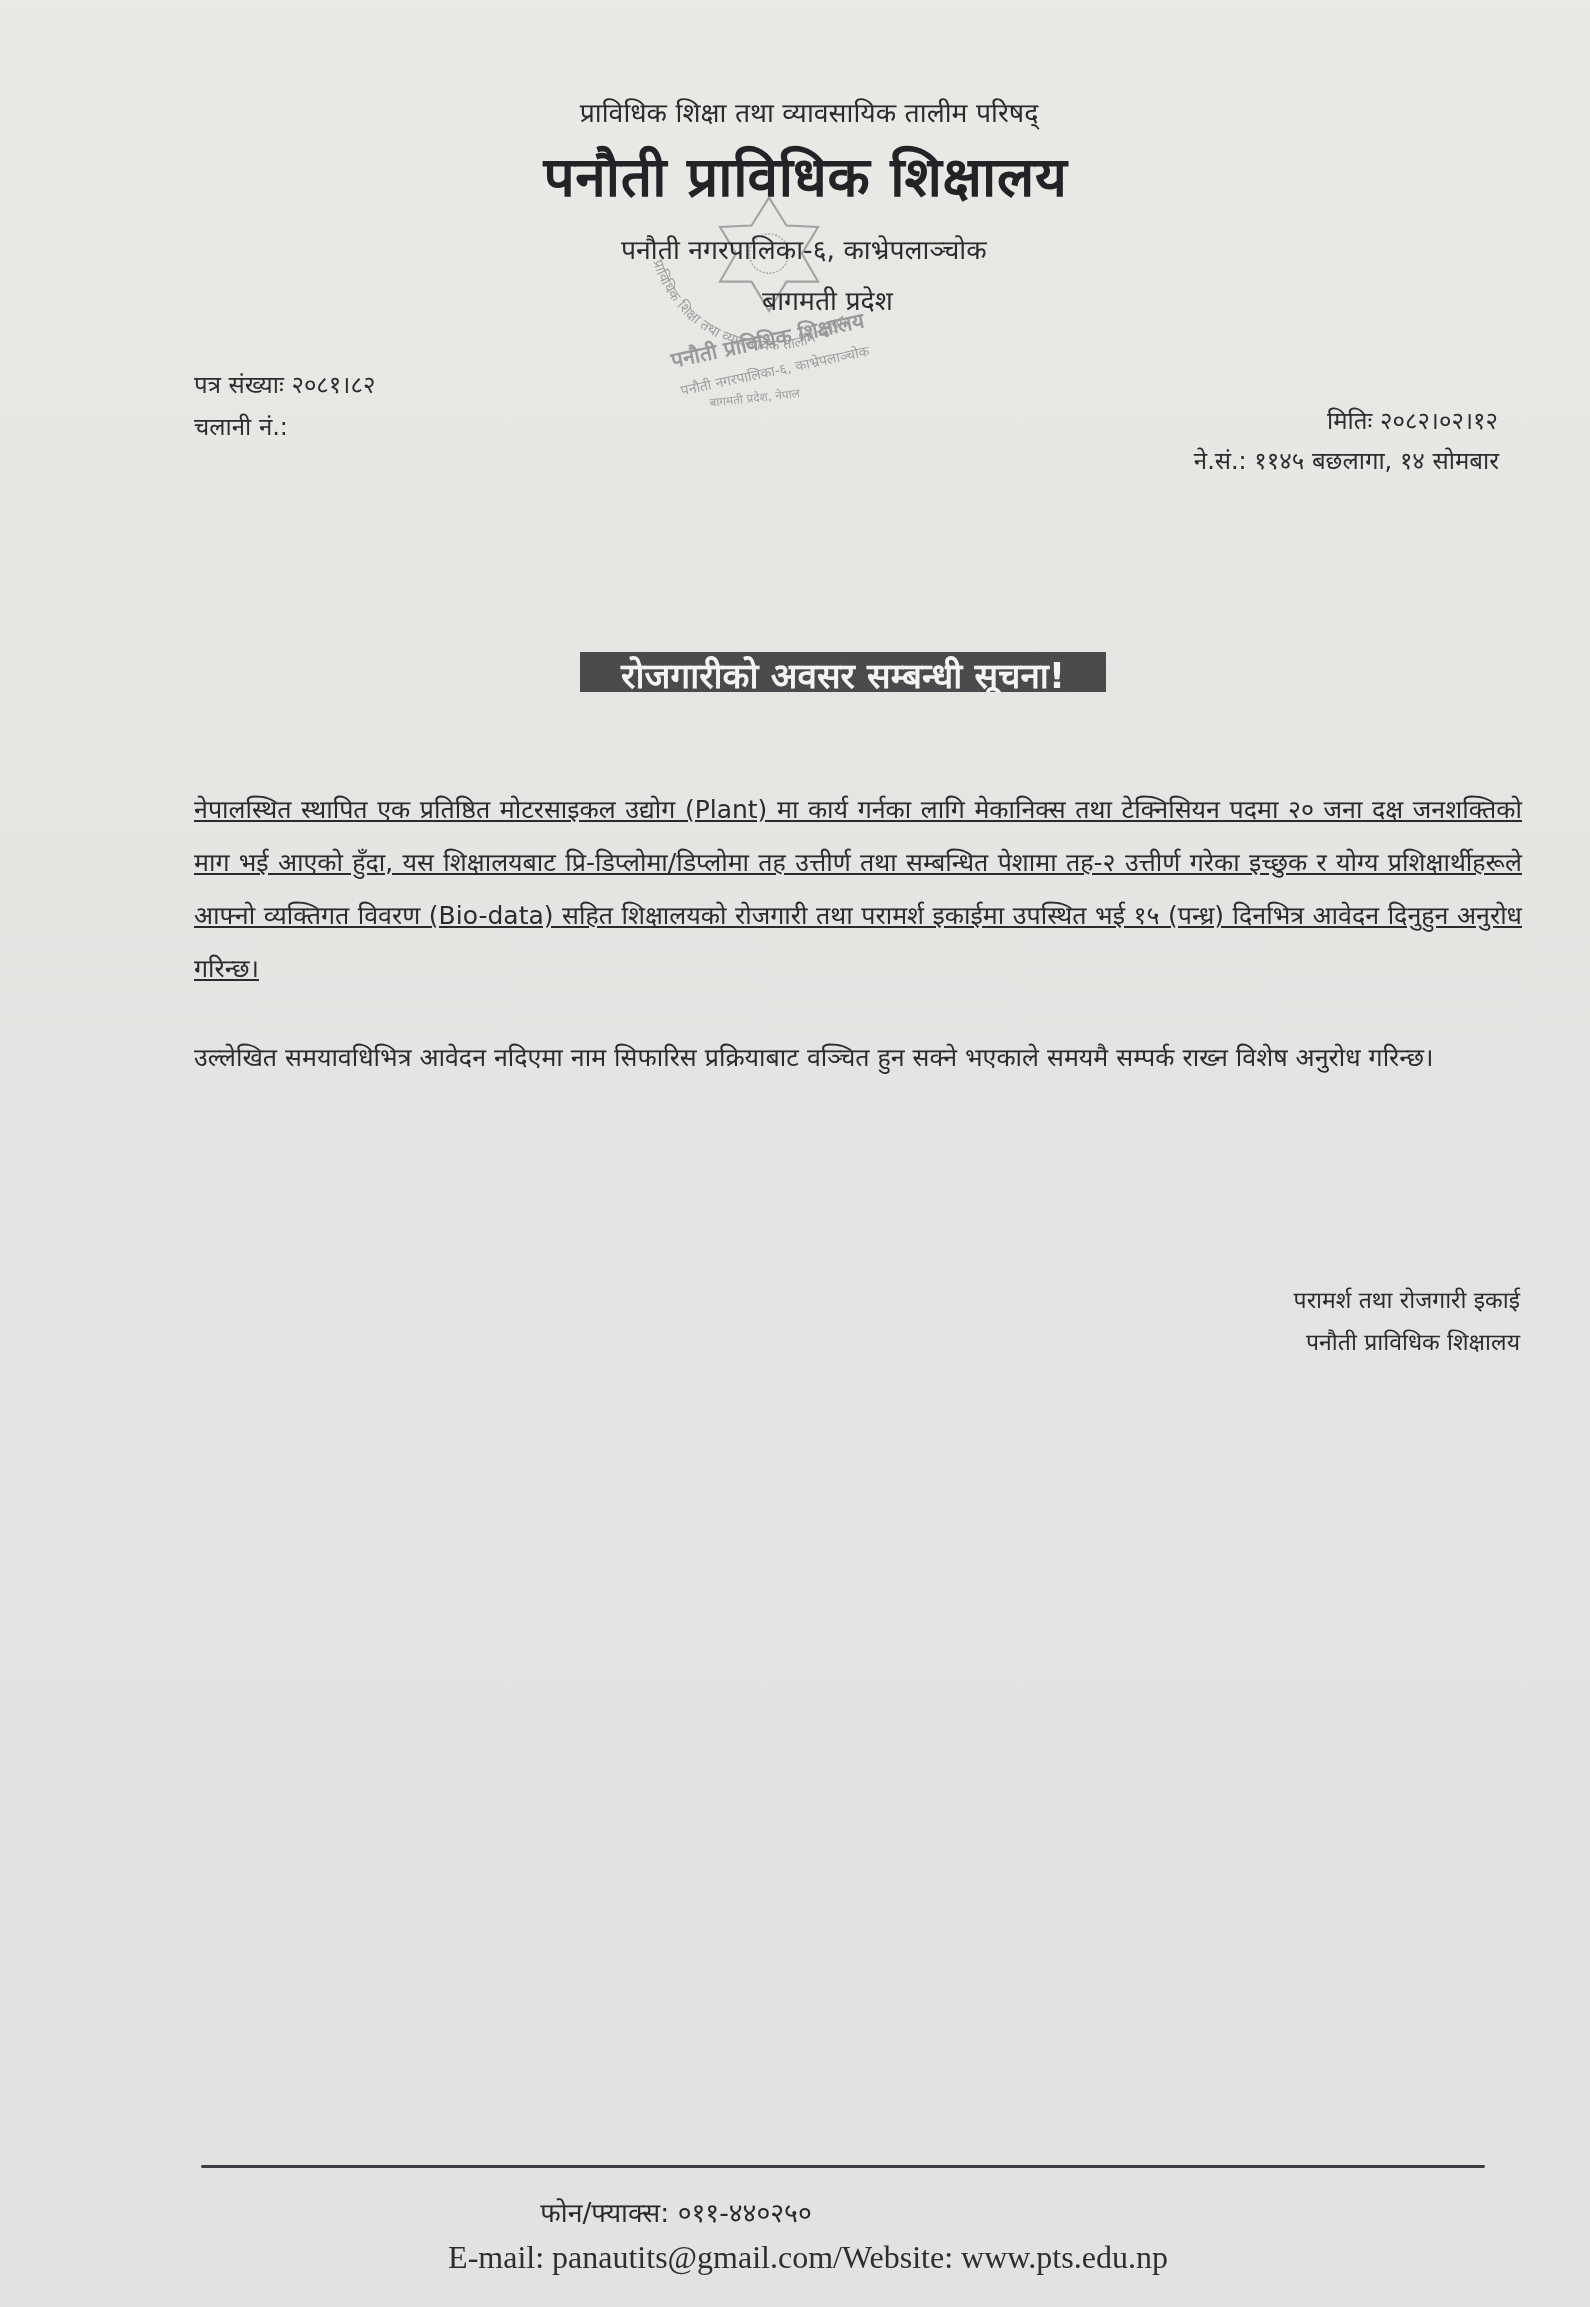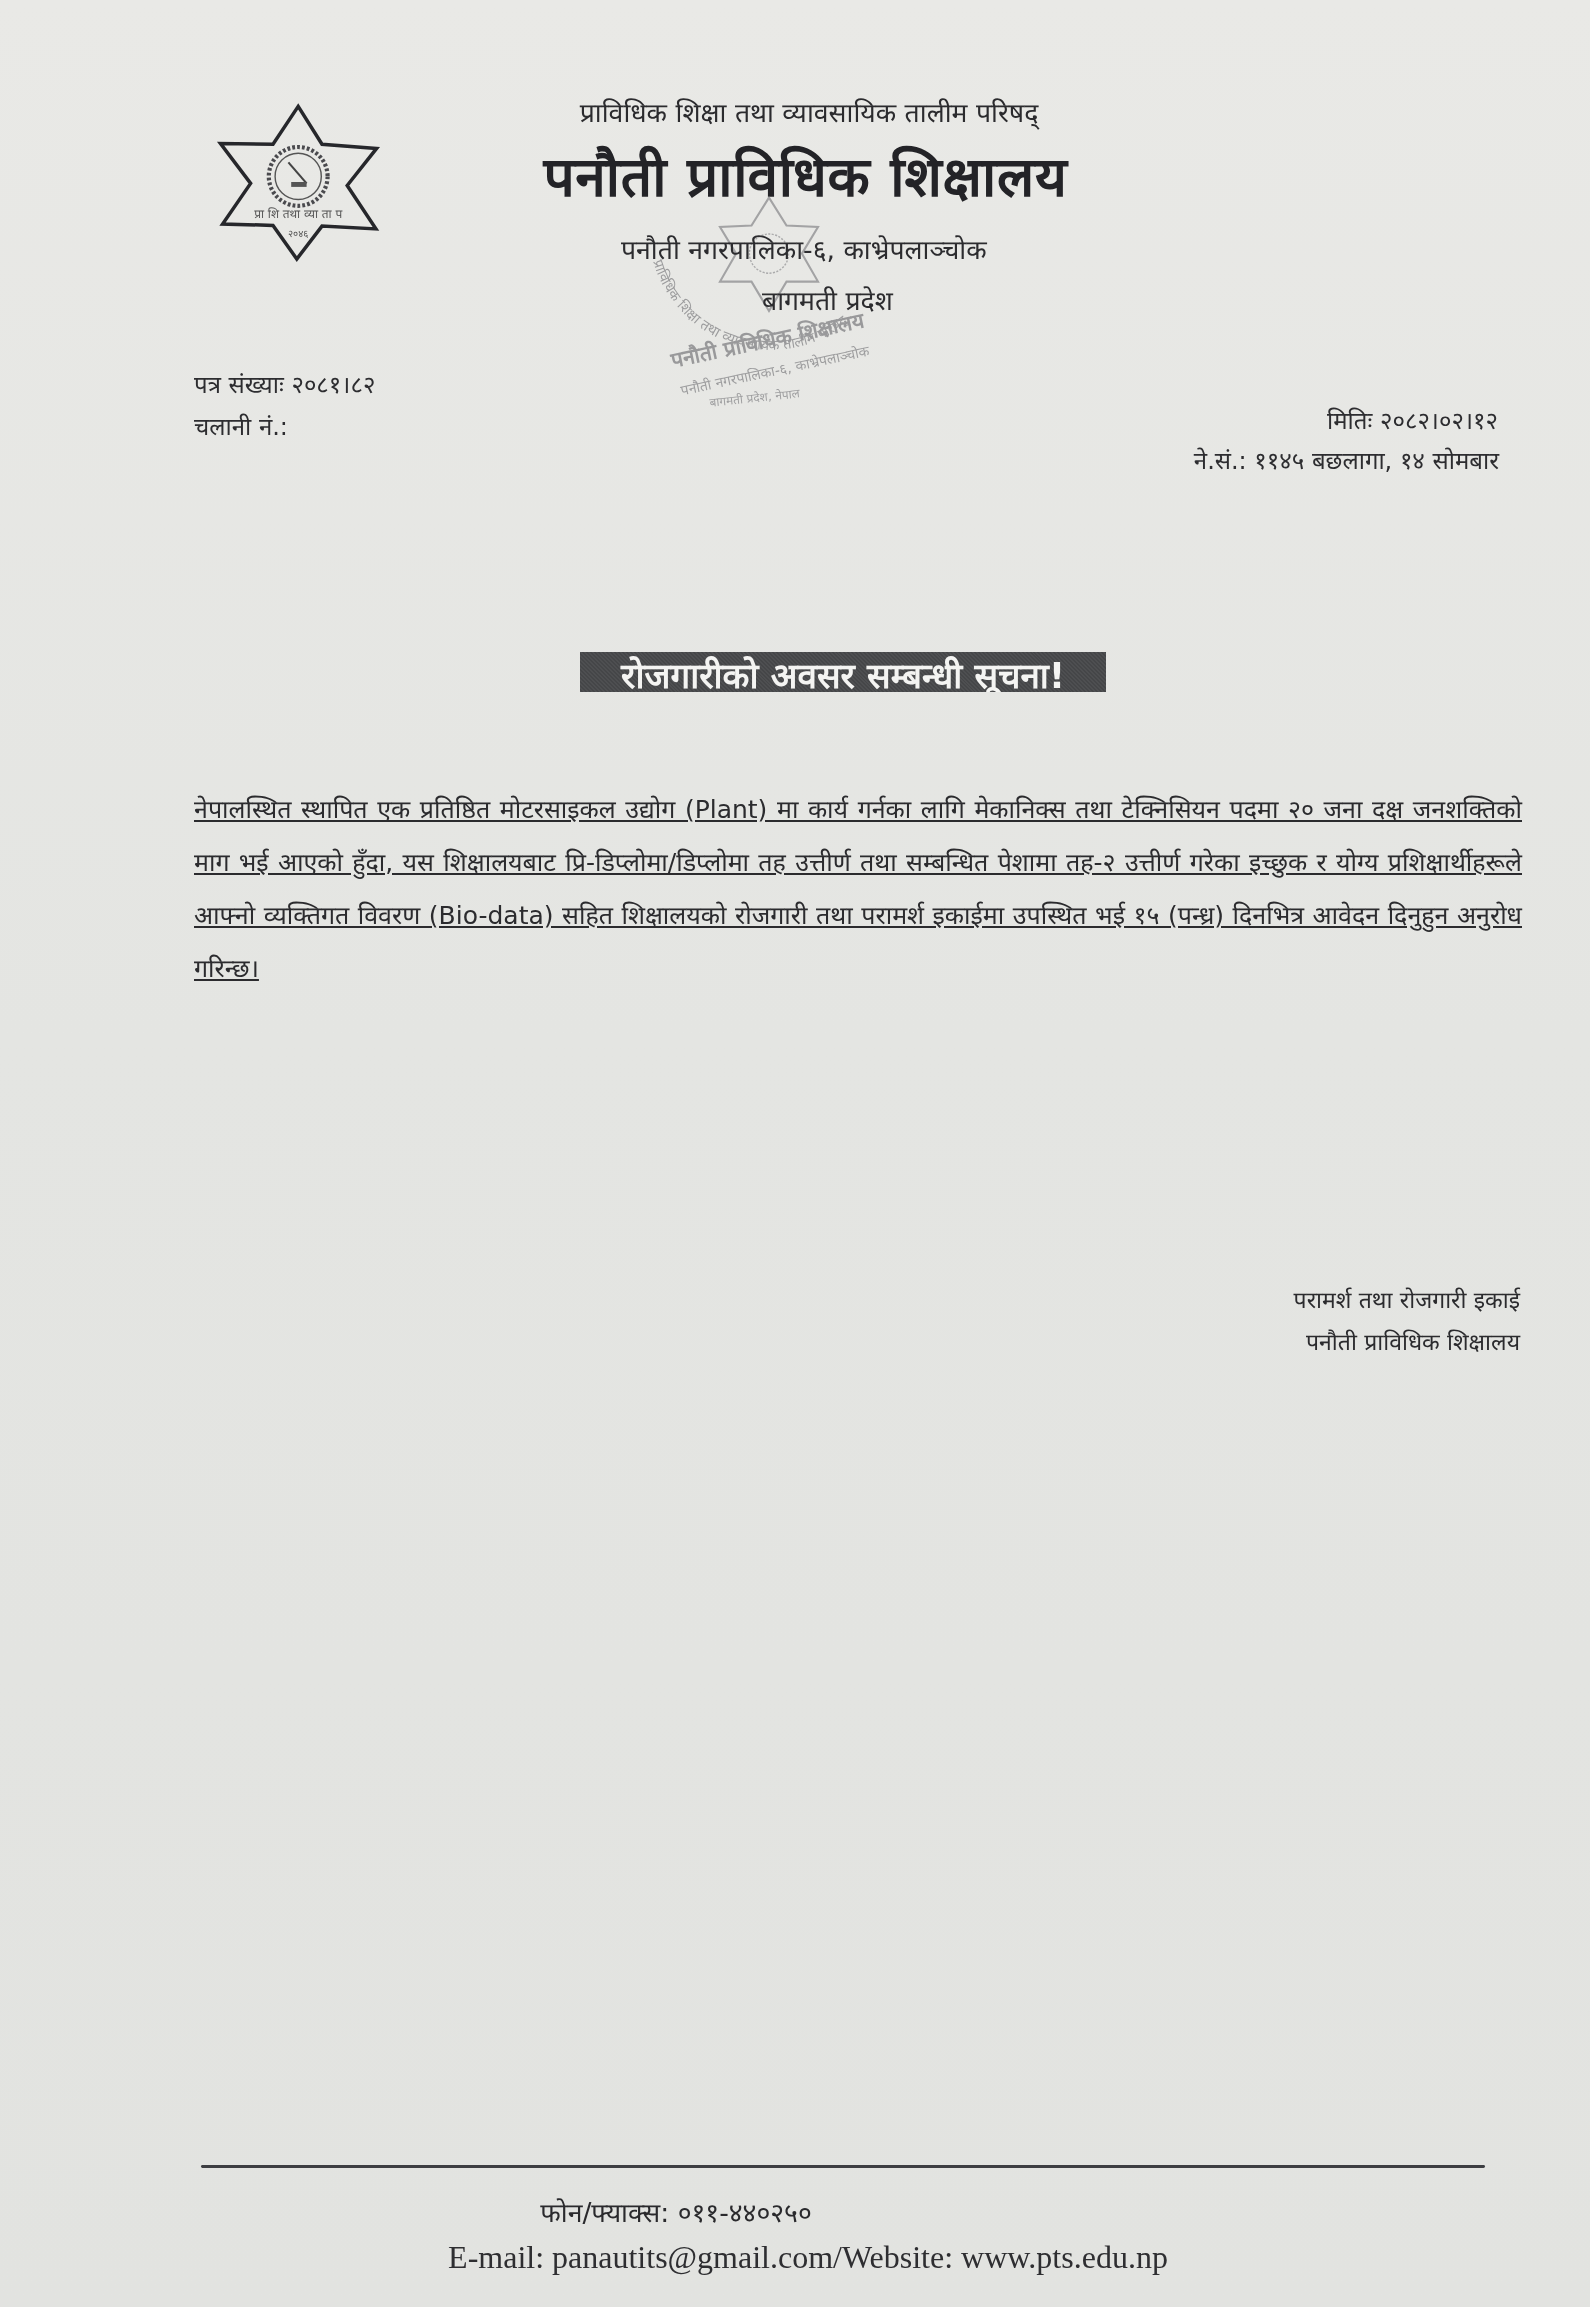--- a/index.html
+++ b/index.html
@@ -152,31 +152,20 @@
     color: #2e2e31;
     padding-left: 64px;
     box-sizing: border-box;
   }
 </style>
 </head>
 <body>
 
 <div class="page">
 
-  <div class="abs emblem">
-    <svg viewBox="0 0 250 240" xmlns="http://www.w3.org/2000/svg">
-      <polygon points="126,12 160,66 238,72 196,125 237,187 160,183 124,230 90,182 18,180 58,122 15,65 90,66" fill="none" stroke="#26272b" stroke-width="5" stroke-linejoin="miter"></polygon>
-      <circle cx="126" cy="112" r="42" fill="none" stroke="#4a4a4e" stroke-width="6" stroke-dasharray="4 3"></circle>
-      <circle cx="126" cy="112" r="33" fill="none" stroke="#555" stroke-width="2"></circle>
-      <line x1="112" y1="92" x2="138" y2="122" stroke="#444" stroke-width="3"></line>
-      <rect x="116" y="120" width="22" height="7" fill="#555"></rect>
-      <text x="126" y="172" text-anchor="middle" font-size="17" fill="#555" font-family="DejaVu Sans, sans-serif">प्रा शि तथा व्या ता प</text>
-      <text x="126" y="198" text-anchor="middle" font-size="14" fill="#555" font-family="DejaVu Sans, sans-serif">२०४६</text>
-    </svg>
-  </div>
 
   <div class="abs council">प्राविधिक शिक्षा तथा व्यावसायिक तालीम परिषद्</div>
   <div class="abs school-title">पनौती प्राविधिक शिक्षालय</div>
 
   <div class="abs stamp">
     <svg viewBox="0 0 400 320" xmlns="http://www.w3.org/2000/svg">
       <polygon points="200,8 225,48 270,50 247,88 270,128 225,128 200,170 175,128 130,128 153,88 130,50 175,48" fill="none" stroke="#6b6b70" stroke-width="3"></polygon>
       <circle cx="200" cy="88" r="28" fill="none" stroke="#7a7a7e" stroke-width="2" stroke-dasharray="3 2"></circle>
       <defs>
         <path id="sealArc" d="M 30 80 A 175 175 0 0 0 375 80"></path>
@@ -204,20 +193,21 @@
 
   <div class="abs date-line date1">
     <span>मितिः</span>
     <span>२०८२।०२।१२</span>
   </div>
   <div class="abs date-line date2">ने.सं.: ११४५ बछलागा, १४ सोमबार</div>
 
   <div class="abs banner">रोजगारीको अवसर सम्बन्धी सूचना!</div>
 
   <div class="abs para para1">नेपालस्थित स्थापित एक प्रतिष्ठित मोटरसाइकल उद्योग (Plant) मा कार्य गर्नका लागि मेकानिक्स तथा टेक्निसियन पदमा २० जना दक्ष जनशक्तिको माग भई आएको हुँदा, यस शिक्षालयबाट प्रि-डिप्लोमा/डिप्लोमा तह उत्तीर्ण तथा सम्बन्धित पेशामा तह-२ उत्तीर्ण गरेका इच्छुक र योग्य प्रशिक्षार्थीहरूले आफ्नो व्यक्तिगत विवरण (Bio-data) सहित शिक्षालयको रोजगारी तथा परामर्श इकाईमा उपस्थित भई १५ (पन्ध्र) दिनभित्र आवेदन दिनुहुन अनुरोध गरिन्छ।</div>
+  <div class="abs para para2">उल्लेखित समयावधिभित्र आवेदन नदिएमा नाम सिफारिस प्रक्रियाबाट वञ्चित हुन सक्ने भएकाले समयमै सम्पर्क राख्न विशेष अनुरोध गरिन्छ।</div>
 
   <div class="abs sign sign1">परामर्श तथा रोजगारी इकाई</div>
   <div class="abs sign sign2">पनौती प्राविधिक शिक्षालय</div>
 
   <div class="abs footer-rule"></div>
   <div class="abs footer-phone">फोन/फ्याक्स: ०११-४४०२५०</div>
   <div class="abs footer-web">E-mail: panautits@gmail.com/Website: www.pts.edu.np</div>
 
 </div>
 

